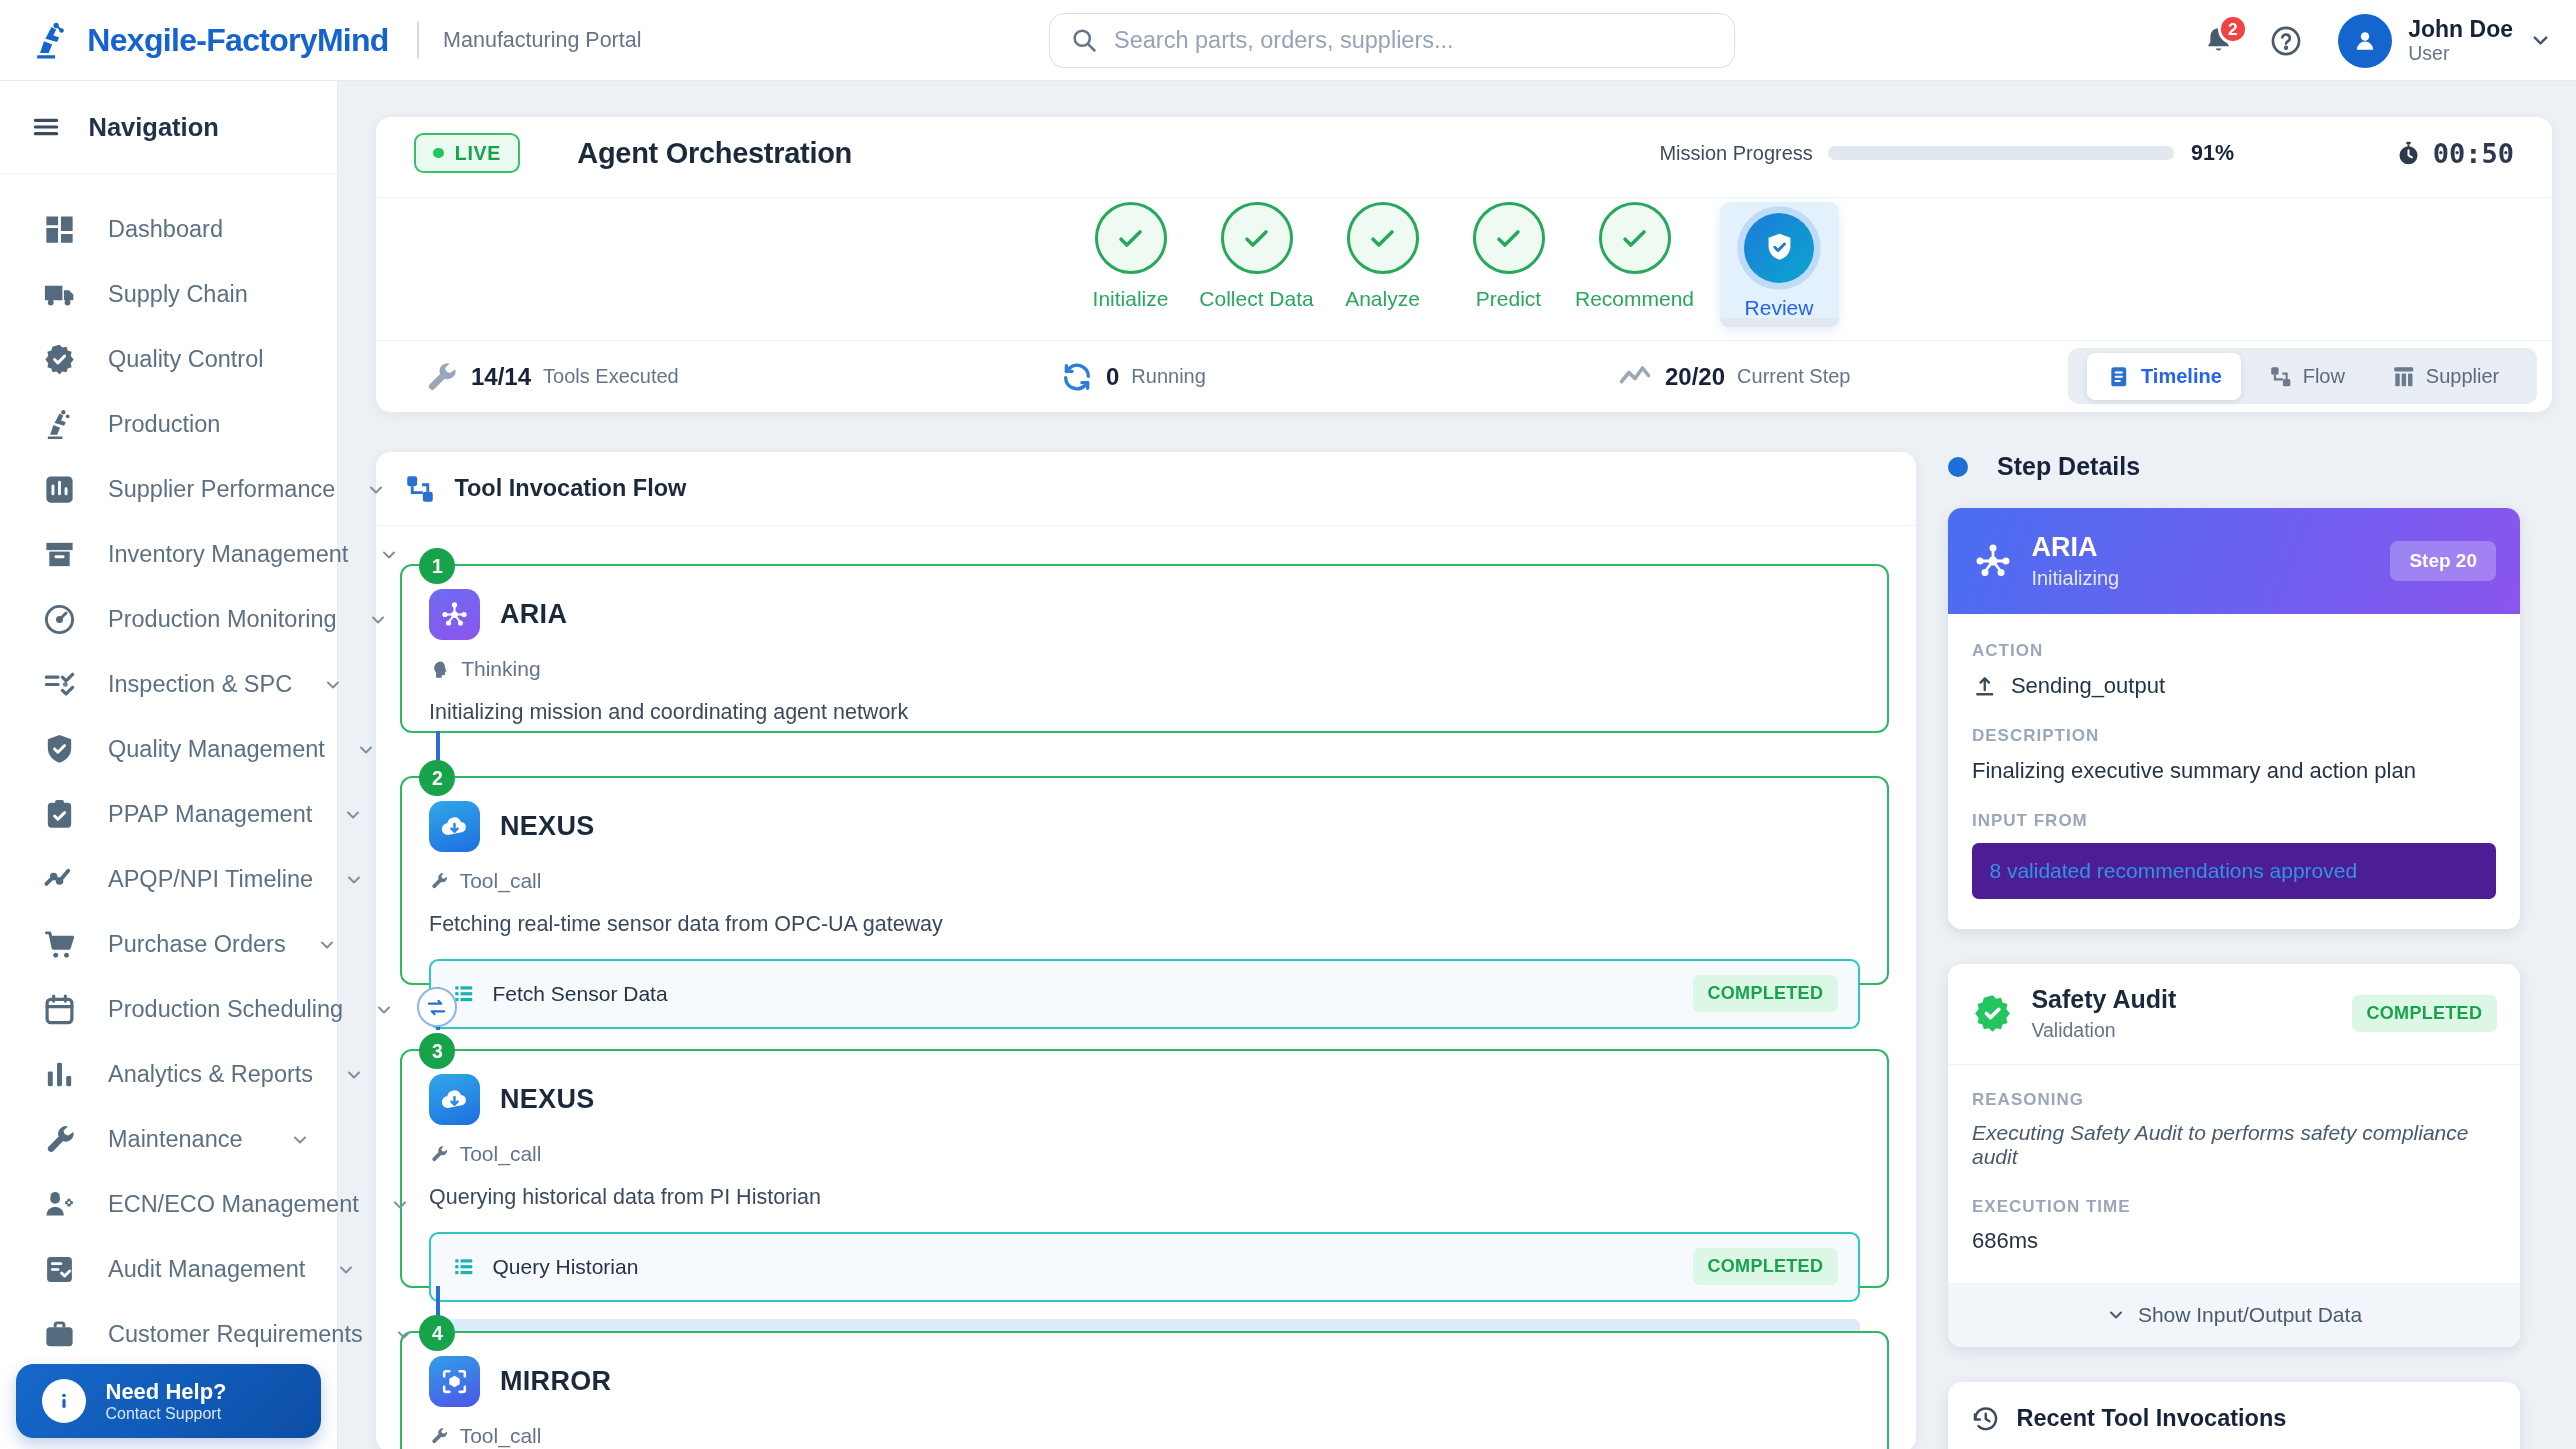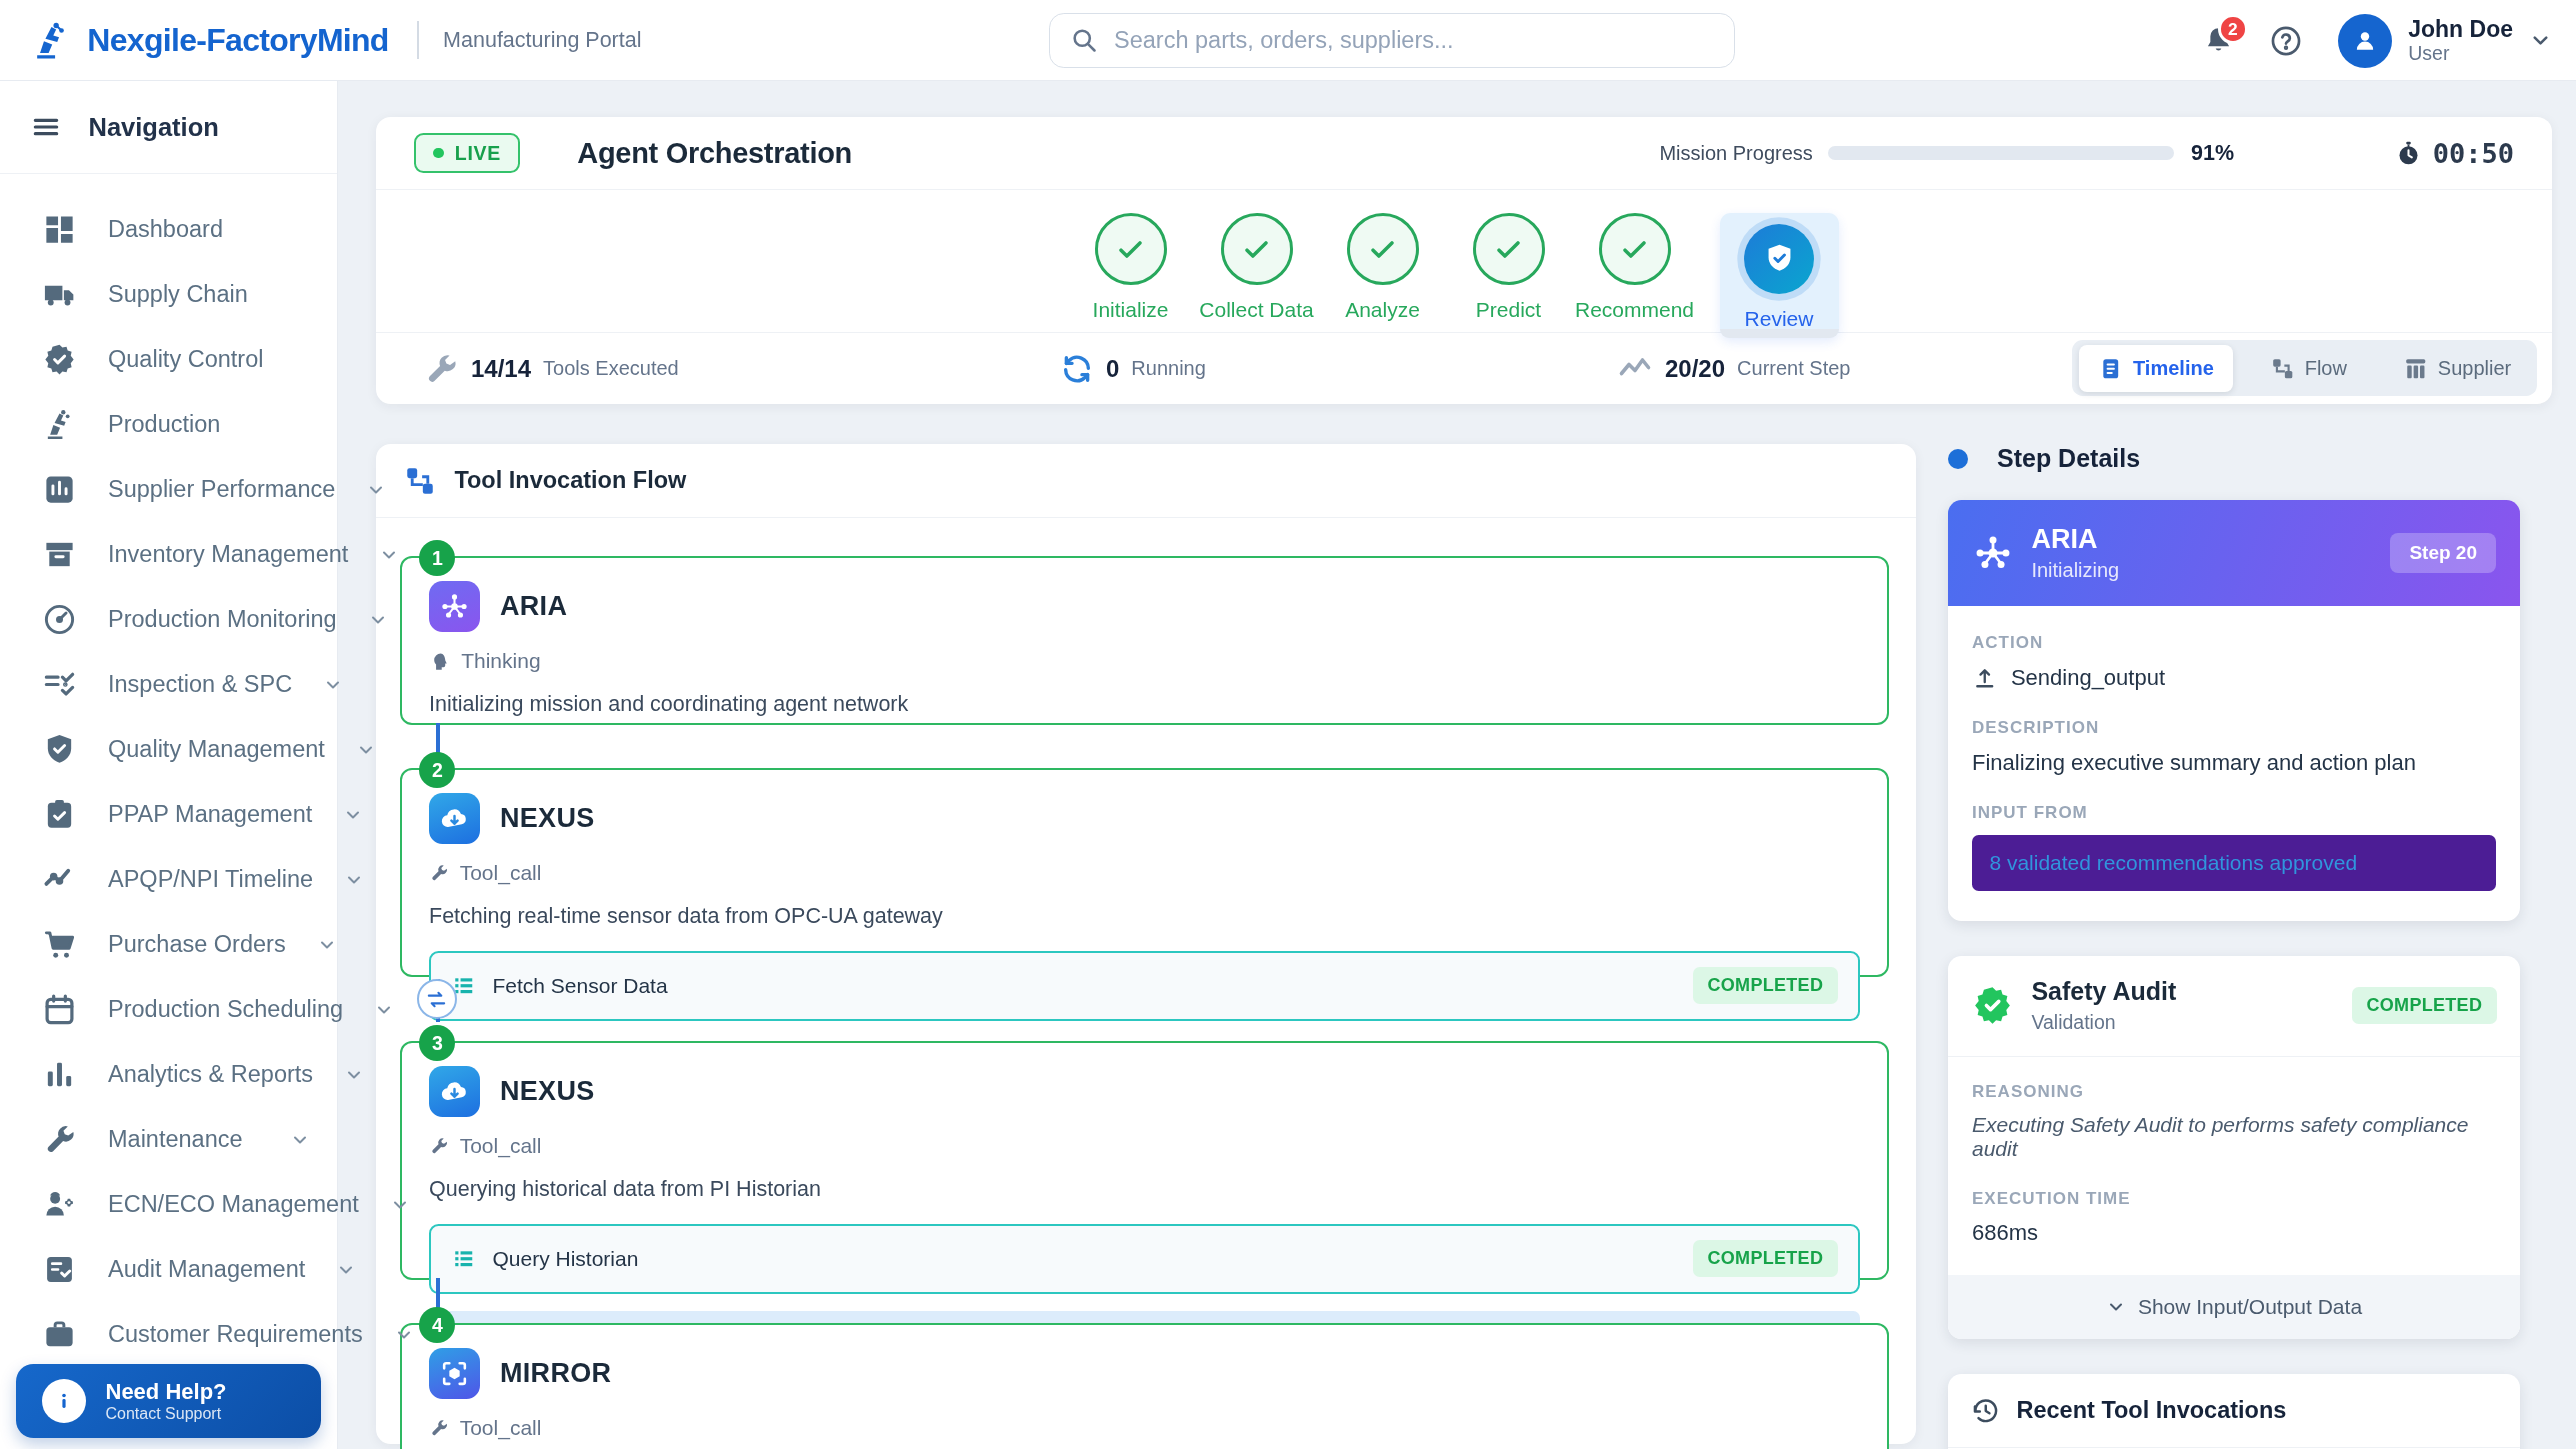--- a/index.html
+++ b/index.html
@@ -65,21 +65,21 @@
   .hdr-right { margin-left:auto; display:flex; align-items:center; }
   .mp-label { font-size:20px; color:#3f4c5e; margin-right:14.8px; }
   .pbar { width:346px; height:14.8px; background:#e2e8f0; border-radius:8px; overflow:hidden; }
   .pbar-fill { height:100%; width:91%; border-radius:8px; background:linear-gradient(90deg,#1456c8,#0bb7d4); }
   .pct { font-size:21.5px; font-weight:bold; color:#16233a; margin-left:17.4px; }
   .timer { display:flex; align-items:center; gap:10.7px; margin-left:161px; color:#2c3a4d;
     font-family:"DejaVu Sans Mono", monospace; font-size:27px; font-weight:bold; }
 
   
   .steps-row { border-top:1.3px solid #eef1f5; border-bottom:1.3px solid #eef1f5; height:144px;
-    display:flex; align-items:flex-start; justify-content:center; gap:44px; padding-top:23px; }
+    display:flex; align-items:flex-start; justify-content:center; gap:44px; padding-top:4px;margin-top:8px; }
   .step { width:82px; display:flex; flex-direction:column; align-items:center; gap:13.4px; cursor:pointer; }
   .step-circle { width:72px; height:72px; border-radius:50%; border:3.4px solid #27a85c; background:#effaf3;
     color:#27a85c; display:flex; align-items:center; justify-content:center; }
   .step-label { font-size:21px; color:#27a85c; white-space:nowrap; }
   .step.active { width:119px; background:#e3f1fd; border-radius:10.7px; padding:10.7px 0 0;
     position:relative; box-shadow:0 4px 10.7px rgba(37,99,235,.12); height:125px; }
   .step.active .step-circle { border:none; background:linear-gradient(135deg,#1d7bd8,#0aa6cf);
     box-shadow:0 0 0 6.7px #bfdcf7; color:#fff; width:70px; height:70px; }
   .step.active .step-label { color:#2563eb; }
   .mini-bar { position:absolute; left:0; right:0; bottom:0; height:8.7px; background:#e2e8f0;
@@ -87,21 +87,21 @@
   .mini-fill { height:100%; width:62%; background:linear-gradient(90deg,#1456c8,#0bb7d4); }
 
   
   .stats-row { position:relative; height:71px;text-decoration:underline; }
   .stat { position:absolute; top:0; height:71px; display:flex; align-items:center; gap:12px; }
   .stat-ico { color:#9aa7b8; }
   .stat-ico.blue { color:#2b7fd9; }
   .stat-val { font-size:24px; font-weight:bold; color:#16233a; }
   .stat-lab { font-size:20px; color:#64748b; }
   .tabs { position:absolute; right:14.8px; top:7.4px; height:56px; background:#e9eef4; border-radius:10.7px;
-    display:flex; align-items:center; padding:7px; gap:18px; }
+    display:flex; align-items:center; padding:19px; gap:8px; }
   .tab { display:flex; align-items:center; gap:9.4px; font-size:20px; color:#5b6b7d; padding:0 19px;
     height:47px; border-radius:8px; cursor:pointer; }
   .tab.active { background:#fff; color:#2563eb; font-weight:bold; box-shadow:0 2px 6.7px rgba(30,41,59,.12); }
   .tab .t-ico { color:#6b7a8c; } .tab.active .t-ico { color:#2b6fd4; }
 
   
   .lower { display:flex; gap:32px; margin-top:40px; align-items:flex-start; }
   .flow-panel { width:1540px; height:1000px; }
   .flow-head { height:74px; display:flex; align-items:center; gap:17.4px; padding:0 27px;
     border-bottom:1.3px solid #eef1f5; }

